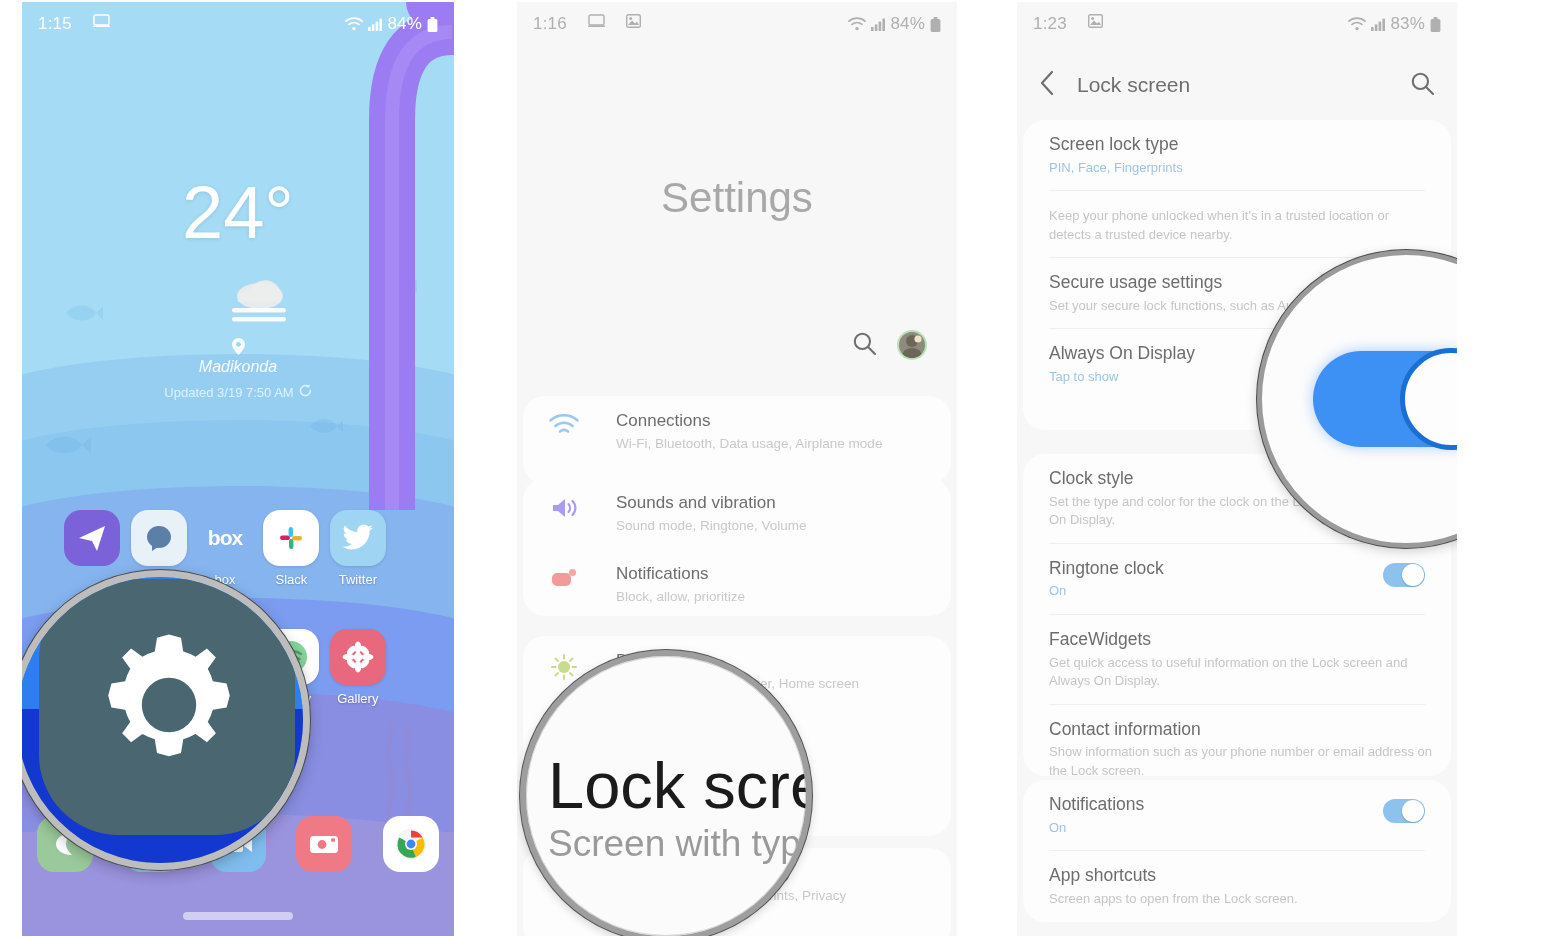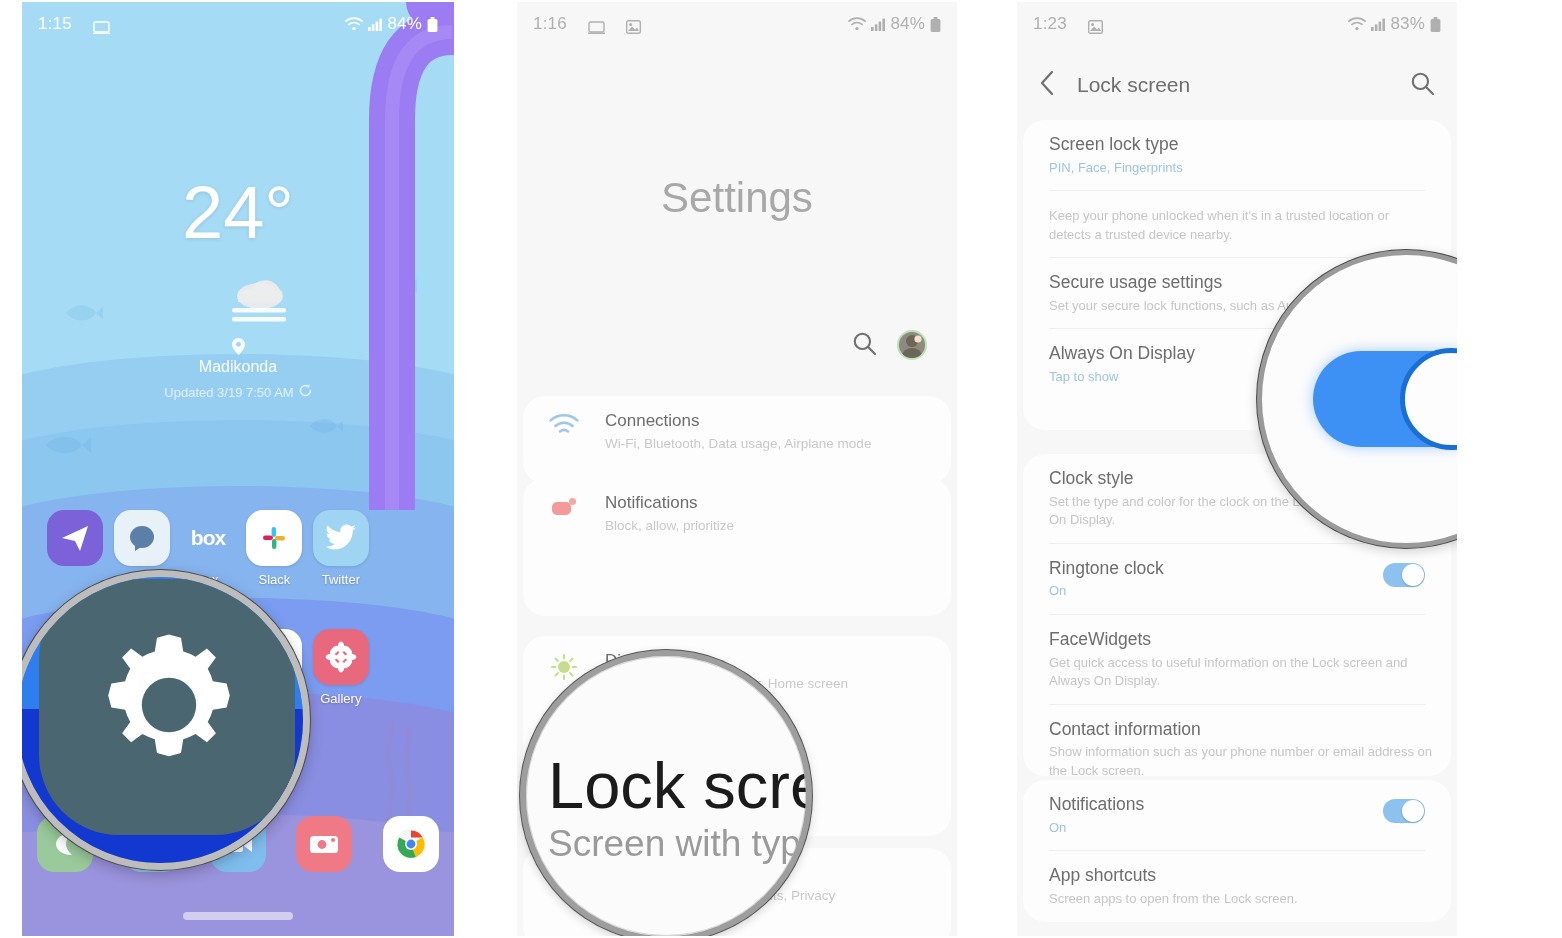--- a/index.html
+++ b/index.html
@@ -28,21 +28,21 @@
 
   
   .statusbar {
     position: absolute; top: 0; left: 0; right: 0;
     height: 44px;
     display: flex; align-items: center;
     padding: 0 16px;
     font-size: 17px;
     letter-spacing: .2px;
   }
-  .sb-left { display: flex; align-items: flex-end; gap: 21px; }
+  .sb-left { display: flex; align-items: flex-start; gap: 21px; }
   .sb-right { margin-left: auto; display: flex; align-items: center; gap: 5px; }
   .sb-icon { display: inline-flex; align-items: center; }
   .sb-pct { font-size: 17px; }
 
   
   #panel-home .wallpaper {
     position: absolute; inset: 0;
     background: linear-gradient(180deg,#a9ddf6 0%, #a9ddf6 40%, #9fd2f2 42%, #9fd2f2 47%, #8fc3ee 50%, #8fc3ee 56%);
     overflow: hidden;
   }
@@ -60,30 +60,30 @@
   }
   .home-temp {
     position: absolute; left: 0; right: 0; top: 168px;
     text-align: center;
     color: #ffffff; font-size: 74px; font-weight: 300;
     text-shadow: 0 1px 4px rgba(0,0,0,.10);
   }
   .weather-icon { position: absolute; left: 198px; top: 276px; width: 78px; height: 52px; }
   .home-loc-pin { position: absolute; left: 0; right: 0; top: 336px; text-align:center; }
   .home-loc { position: absolute; left: 0; right: 0; top: 356px; text-align: center;
-    color: #ffffff; font-size: 16px; opacity: .95; }
+    color: #ffffff; font-size: 16px; opacity: .95; font-style: italic; }
   .home-updated { position: absolute; left: 0; right: 0; top: 382px; text-align: center;
     color: #dff0ff; font-size: 13px; display:flex; align-items:center; justify-content:center; gap:5px; }
 
   .straw {
     position: absolute; left: 318px; top: -12px; width: 132px; height: 520px;
   }
   .fish { position:absolute; opacity:.33; }
 
-  .app-grid { position: absolute; left: 0; top: 508px; width: 352px; padding-left: 20px; }
+  .app-grid { position: absolute; left: 17px; top: 508px; width: 352px; padding-left: 20px; }
   .app-row { display: flex; }
   .app-cell { width: 81px; text-align: center; }
   .app-icon-box {
     width: 56px; height: 56px; margin: 0 auto 6px auto;
     border-radius: 17px;
     display: flex; align-items: center; justify-content: center;
     box-shadow: 0 1px 3px rgba(0,0,0,.12);
     position: relative;
   }
   .app-label { color: #ffffff; font-size: 13px; text-shadow: 0 1px 2px rgba(0,0,0,.25); }
@@ -111,21 +111,21 @@
     background: #8e8a80; border: 2px solid #b8e2b5;
     overflow: hidden; position: relative;
   }
   .card {
     position: absolute; left: 6px; right: 6px;
     background: #fdfdfd;
     border-radius: 22px;
   }
   .srow { display: flex; align-items: flex-start; padding: 14px 0 14px 0; }
   .srow-ico { width: 82px; display:flex; align-items:center; justify-content:center; padding-top: 4px; }
-  .srow-txt { flex: 1; padding-right: 14px; }
+  .srow-txt { flex: 1; padding-right: 14px; margin-left: 11px; }
   .srow-title { font-size: 17px; color: #6d6d6d; line-height: 1.35; }
   .srow-sub { font-size: 13.5px; color: #c9c9c9; margin-top: 2px; line-height: 1.35; }
 
   
   .mag2 {
     position: absolute; left: 3px; top: 648px;
     width: 292px; height: 292px; border-radius: 50%;
     background: #fbfbfb;
     border: 6px solid #9e9e9e;
     box-shadow: 0 0 0 1px #555, inset 0 0 0 1px #d5d5d5, 0 3px 10px rgba(0,0,0,.18);
@@ -527,20 +527,33 @@
             </svg>
         </div>
         <div class="srow-txt">
           <div class="srow-title">Connections</div>
           <div class="srow-sub">Wi-Fi, Bluetooth, Data usage, Airplane mode</div>
         </div>
       </div>
     </div>
 
     <div class="card" style="top:476px;height:138px;">
+      <div class="srow">
+        <div class="srow-ico">
+          <svg width="28" height="24" viewBox="0 0 28 24">
+              <path d="M3 9 L8 9 L15 3 L15 21 L8 15 L3 15 Z" fill="#a79cf0"></path>
+              <path d="M18.5 8 A6 6 0 0 1 18.5 16" stroke="#a79cf0" stroke-width="2.2" fill="none" stroke-linecap="round"></path>
+              <path d="M22.5 5 A10 10 0 0 1 22.5 19" stroke="#a79cf0" stroke-width="2.2" fill="none" stroke-linecap="round"></path>
+            </svg>
+        </div>
+        <div class="srow-txt">
+          <div class="srow-title">Sounds and vibration</div>
+          <div class="srow-sub">Sound mode, Ringtone, Volume</div>
+        </div>
+      </div>
       <div class="srow">
         <div class="srow-ico">
           <svg width="28" height="22" viewBox="0 0 28 22">
               <rect x="2" y="6" width="19" height="13" rx="5" fill="#f39a9a"></rect>
               <circle cx="22.5" cy="5.5" r="3.6" fill="#f3a8a8"></circle>
             </svg>
         </div>
         <div class="srow-txt">
           <div class="srow-title">Notifications</div>
           <div class="srow-sub">Block, allow, prioritize</div>

